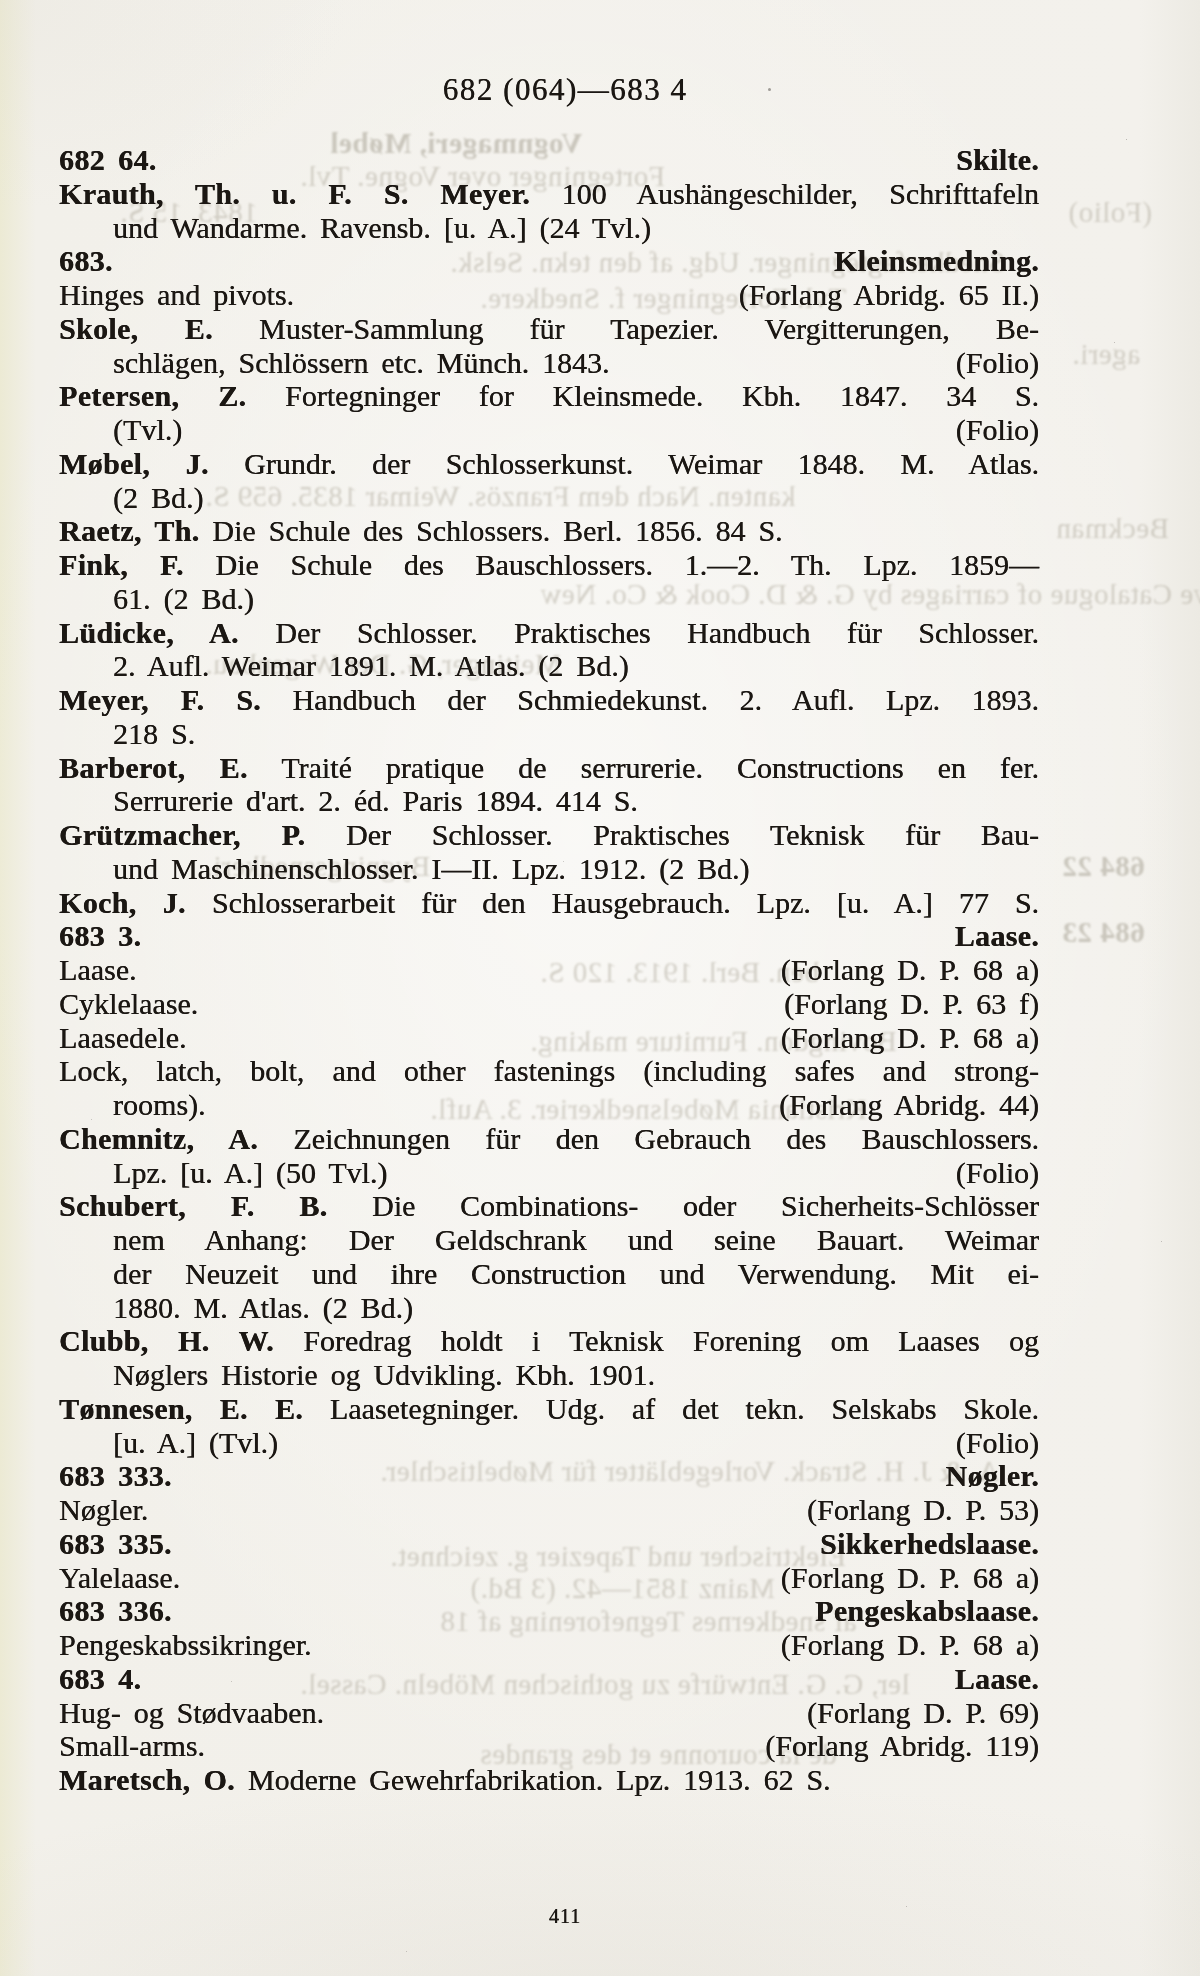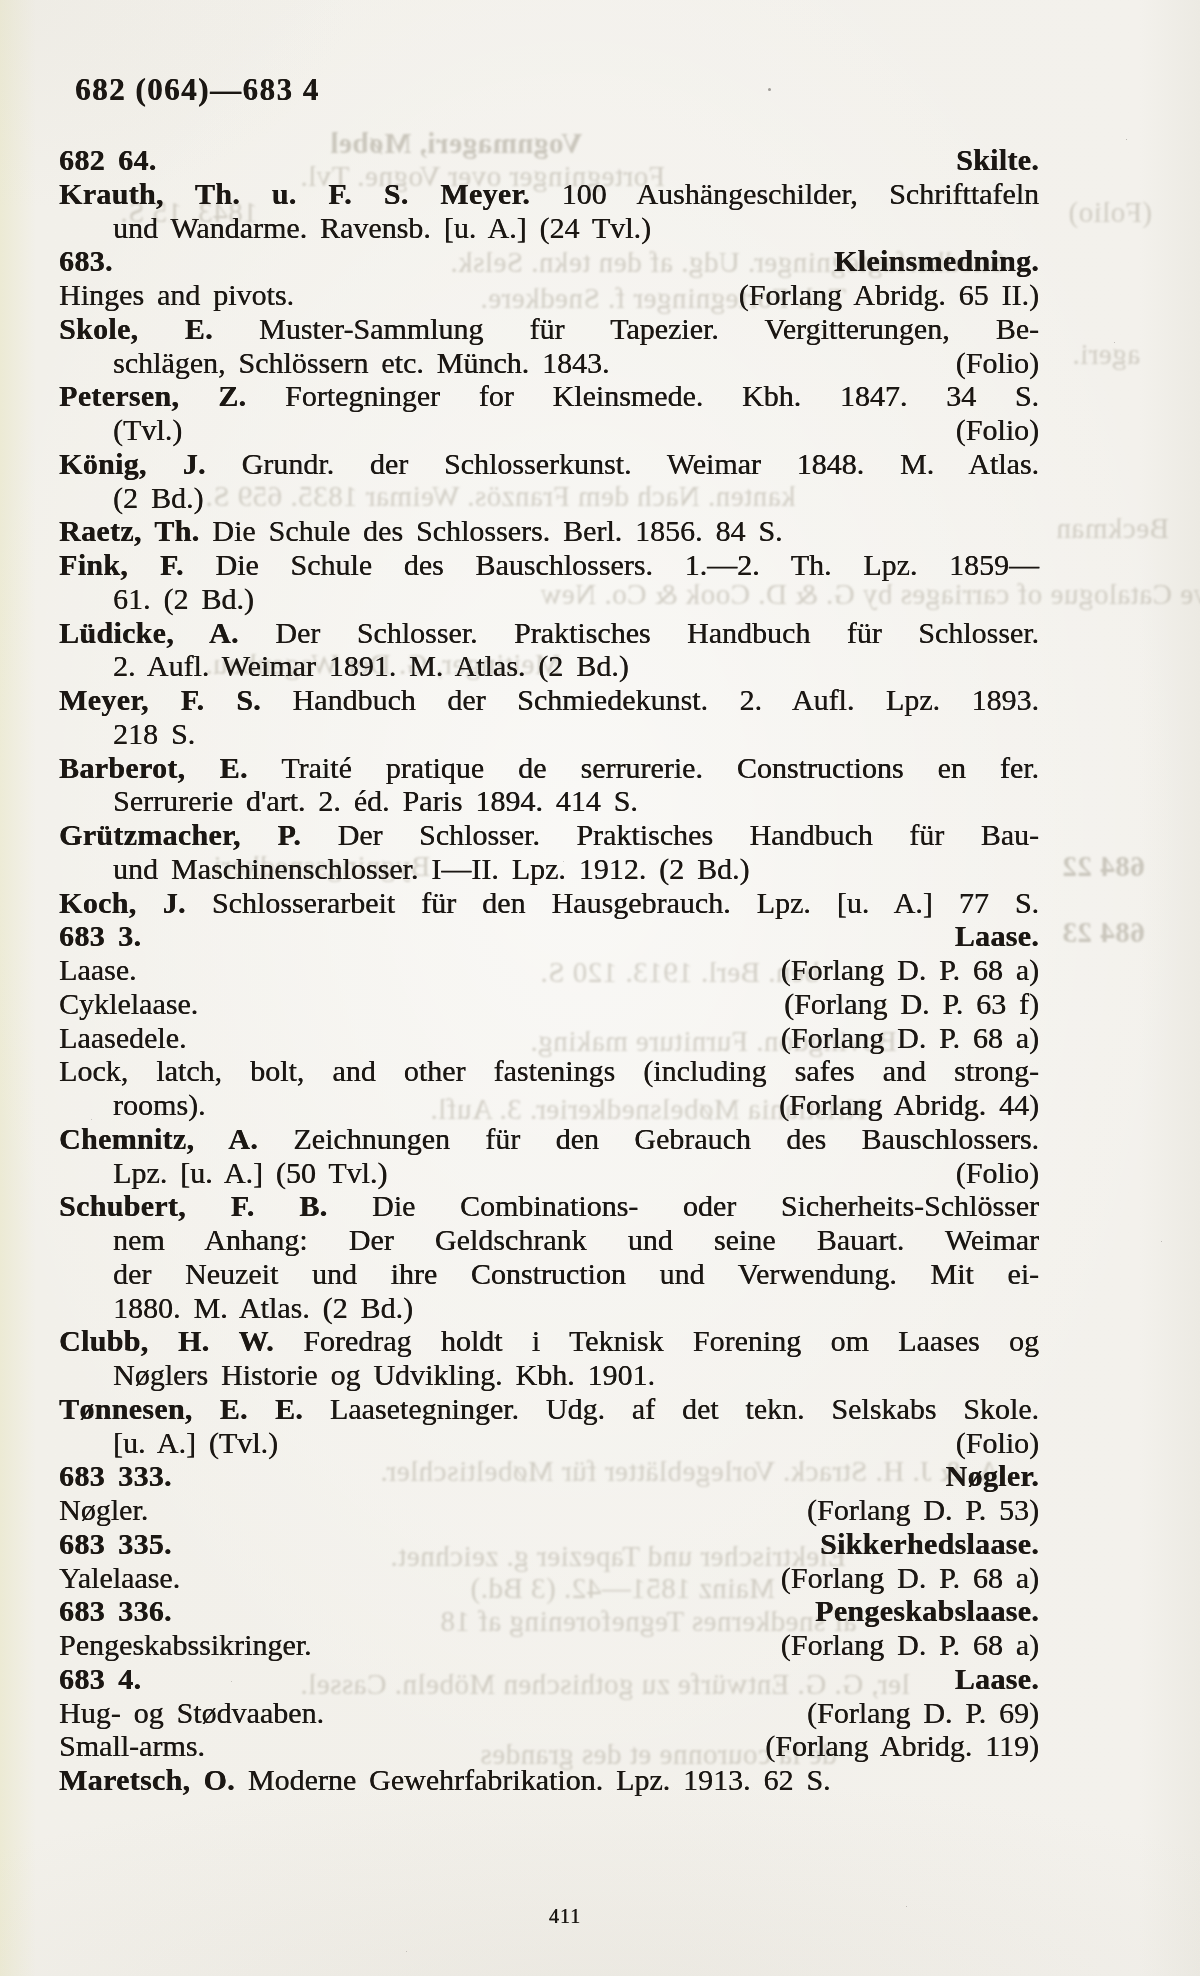--- a/index.html
+++ b/index.html
@@ -35,22 +35,22 @@
     white-space: nowrap;
     letter-spacing: 0.5px;
   }
   .ghost.gbold { font-weight: bold; color: #a7a294; }
 
   
   .print { position: absolute; inset: 0; z-index: 2; }
   .header-range {
     position: absolute;
     left: 75px; top: 72px; width: 980px;
-    text-align: left;
-    font-weight: bold;
+    text-align: center;
+    font-weight: normal;
     font-size: 31px;
     letter-spacing: 1.5px;
     text-shadow: 0.4px 0 0 currentColor;
   }
   .text-block {
     position: absolute;
     left: 59px; top: 143px; width: 980px;
     font-size: 30px;
     line-height: 33.75px;
     word-spacing: 0.18em;
@@ -141,32 +141,32 @@
       <div class="line justify"><b>Skole, E.</b><span> Muster-Sammlung für Tapezier. Vergitterungen, Be-</span></div>
       <div class="line indent between">
         <span>schlägen, Schlössern etc.  Münch.  1843.</span>
         <span>(Folio)</span>
       </div>
       <div class="line justify"><b>Petersen, Z.</b><span> Fortegninger for Kleinsmede. Kbh. 1847. 34 S.</span></div>
       <div class="line indent between">
         <span>(Tvl.)</span>
         <span>(Folio)</span>
       </div>
-      <div class="line justify"><b>König, J.</b><span> Grundr. der Schlosserkunst. Weimar 1848. M. Atlas.</span></div>
+      <div class="line justify"><b>Møbel, J.</b><span> Grundr. der Schlosserkunst. Weimar 1848. M. Atlas.</span></div>
       <div class="line indent"><span>(2 Bd.)</span></div>
       <div class="line"><b>Raetz, Th.</b><span>  Die Schule des Schlossers.  Berl. 1856.  84 S.</span></div>
       <div class="line justify"><b>Fink, F.</b><span> Die Schule des Bauschlossers. 1.—2. Th. Lpz. 1859—</span></div>
       <div class="line indent"><span>61.  (2 Bd.)</span></div>
       <div class="line justify"><b>Lüdicke, A.</b><span> Der Schlosser. Praktisches Handbuch für Schlosser.</span></div>
       <div class="line indent"><span>2.  Aufl.   Weimar  1891.   M.  Atlas.   (2 Bd.)</span></div>
       <div class="line justify"><b>Meyer, F. S.</b><span> Handbuch der Schmiedekunst. 2. Aufl. Lpz. 1893.</span></div>
       <div class="line indent"><span>218  S.</span></div>
       <div class="line justify"><b>Barberot, E.</b><span> Traité pratique de serrurerie. Constructions en fer.</span></div>
       <div class="line indent"><span>Serrurerie d'art.  2.  éd.   Paris 1894.   414 S.</span></div>
-      <div class="line justify"><b>Grützmacher, P.</b><span> Der Schlosser. Praktisches Handbuch für Bau-</span></div>
+      <div class="line justify"><b>Grützmacher, P.</b><span> Der Schlosser. Praktisches Teknisk für Bau-</span></div>
       <div class="line indent"><span>und Maschinenschlosser.  I—II.  Lpz.  1912.   (2 Bd.)</span></div>
       <div class="line justify"><b>Koch, J.</b><span> Schlosserarbeit für den Hausgebrauch. Lpz. [u. A.] 77 S.</span></div>
       <div class="line between">
         <span class="lead-bold">683 3.</span>
         <span class="lead-bold">Laase.</span>
       </div>
       <div class="line between">
         <span>Laase.</span>
         <span>(Forlang D. P. 68 a)</span>
       </div>

